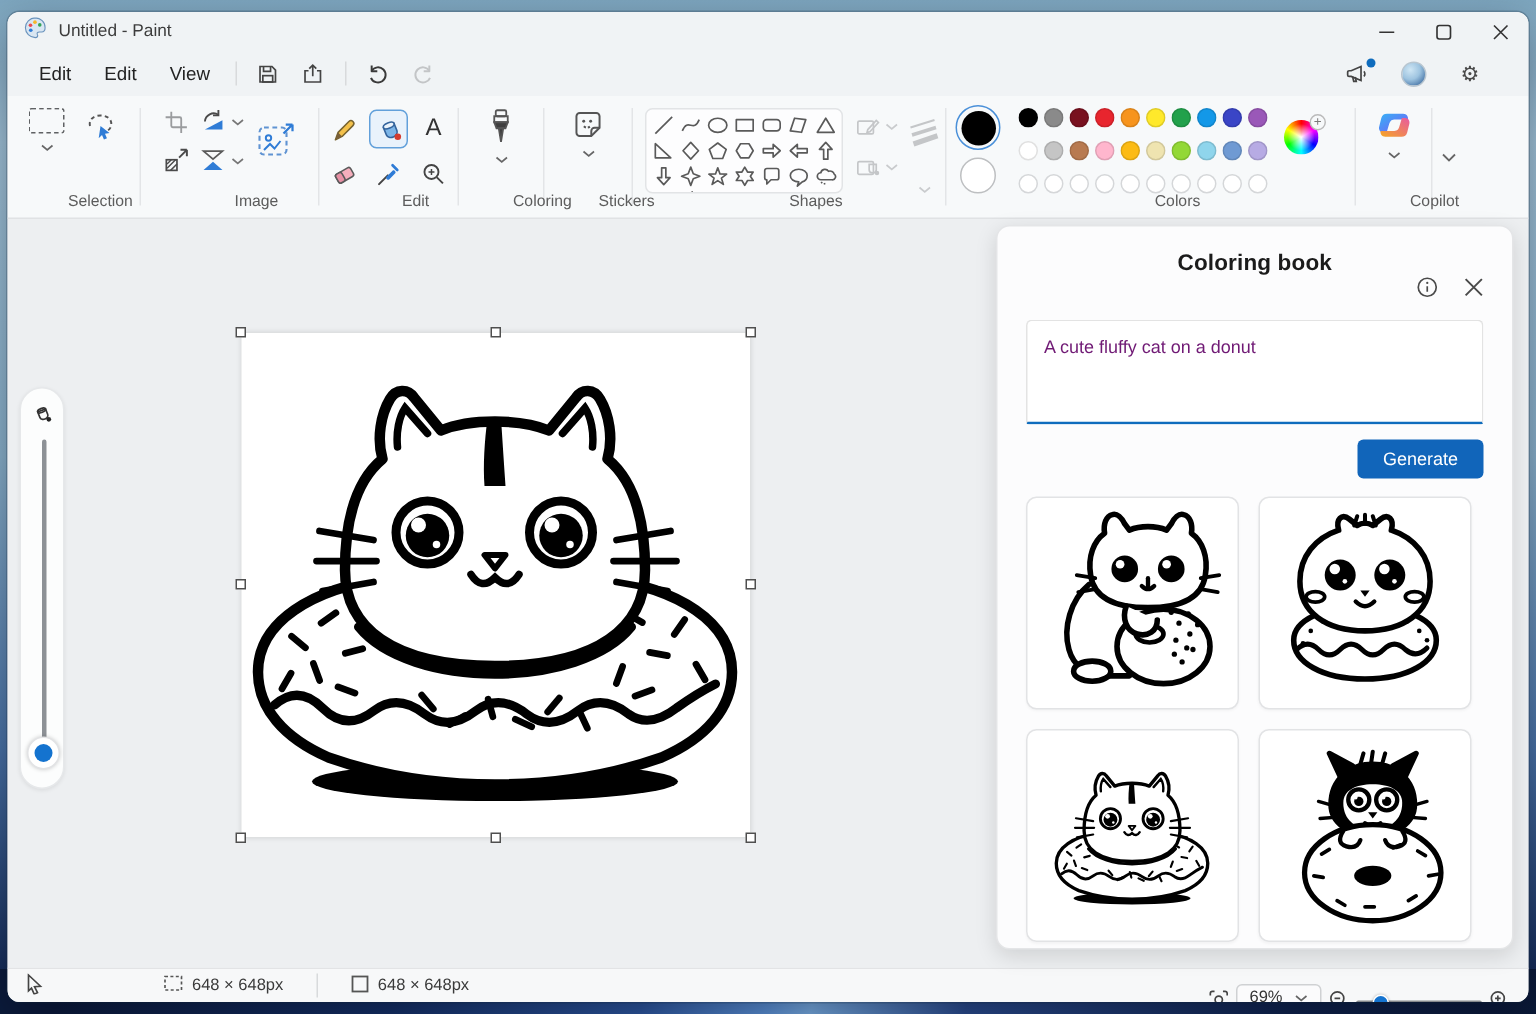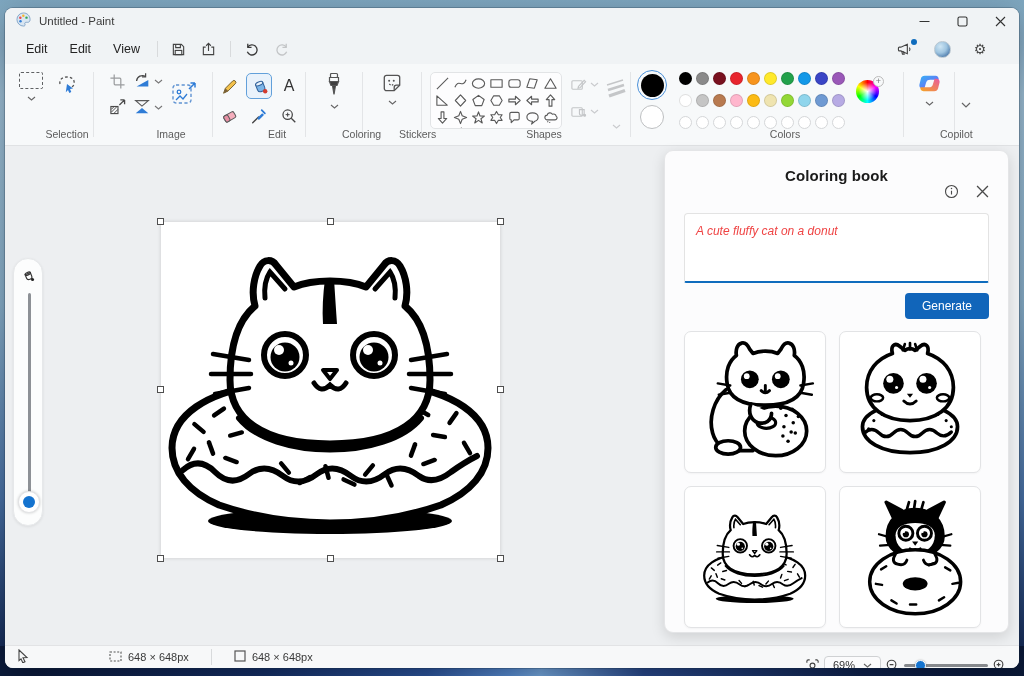--- a/index.html
+++ b/index.html
@@ -82,31 +82,31 @@
   .tool-slider .track{position:absolute;top:34px;bottom:28px;width:3px;background:#8d9196;border-radius:2px;left:13.5px;}
   .tool-slider .thumb{position:absolute;bottom:12px;left:4px;width:22px;height:22px;border-radius:50%;background:#fff;box-shadow:0 0 3px rgba(0,0,0,.2);display:flex;align-items:center;justify-content:center;}
   .tool-slider .thumb::after{content:"";width:12px;height:12px;border-radius:50%;background:#1473cf;display:block;}
   .canvas{position:absolute;left:156px;top:76px;width:339px;height:336px;background:#fff;box-shadow:0 0 4px rgba(0,0,0,.15);}
   .handle{position:absolute;width:7px;height:7px;background:#fff;border:1px solid #4f4f4f;}
   
   .panel{position:absolute;left:659px;top:4px;width:345px;height:483px;background:#fcfcfd;border:1px solid #e4e5e7;border-radius:9px;box-shadow:0 4px 14px rgba(0,0,0,.13);padding:16px 19px;}
   .panel-head{display:flex;align-items:center;flex-direction:column;}
   .panel-title{font-size:15px;font-weight:700;color:#1b1b1b;letter-spacing:.1px;}
   .panel-head .icons{margin-left:auto;display:flex;align-items:center;gap:17px;}
-  .prompt-box{margin-top:14px;width:100%;height:70px;background:#fff;border:1px solid #e3e3e3;border-bottom:2px solid #0f6cbd;border-radius:4px 4px 2px 2px;padding:9px 11px;font-size:12px;color:#ef4444;line-height:1.35;cursor:text;font-style:italic;}
+  .prompt-box{margin-top:14px;width:100%;height:70px;background:#fff;border:1px solid #e3e3e3;border-bottom:2px solid #0f6cbd;border-radius:4px 4px 2px 2px;padding:9px 11px;font-size:12px;color:#701a75;line-height:1.35;cursor:text;}
   .gen-row{display:flex;justify-content:flex-end;margin-top:10px;}
   .gen-btn{background:#1165ba;color:#fff;font-size:12px;font-family:inherit;border:none;border-radius:4px;padding:6px 17px;cursor:pointer;}
   .thumbs{margin-top:12px;display:grid;grid-template-columns:142px 142px;grid-auto-rows:142px;gap:13px;}
   .thumb{background:#fff;border:1px solid #e2e3e5;border-radius:7px;display:flex;align-items:center;justify-content:center;cursor:pointer;box-shadow:0 1px 2px rgba(0,0,0,.04);}
   
   .statusbar{height:23px;background:#f7f8f9;border-top:1px solid #e2e3e5;display:flex;align-items:center;font-size:11px;color:#3a3a3a;padding:0 12px;}
   .sb-left{display:flex;align-items:center;gap:8px;}
   .sb-group{display:flex;align-items:center;gap:6px;}
   .sb-text{white-space:nowrap;}
-  .sb-right{margin-left:auto;display:flex;align-items:center;gap:4px;margin-top:16px;}
+  .sb-right{margin-left:auto;display:flex;align-items:flex-end;gap:4px;margin-top:16px;}
   .zoom-box{display:flex;align-items:center;gap:8px;border:1px solid #cfd1d3;background:#fbfbfc;border-radius:4px;padding:2px 8px;font-size:11px;color:#333;}
   .zslider{position:relative;width:84px;height:12px;display:flex;align-items:center;}
   .zslider .ztrack{width:100%;height:3px;border-radius:2px;background:#86898d;}
   .zslider .zthumb{position:absolute;left:13%;top:1px;width:11px;height:11px;border-radius:50%;background:#1473cf;border:1.5px solid #fff;box-shadow:0 0 2px rgba(0,0,0,.3);}
 </style>
 </head>
 <body>
 
 <svg width="0" height="0" style="position:absolute">
   <defs>

